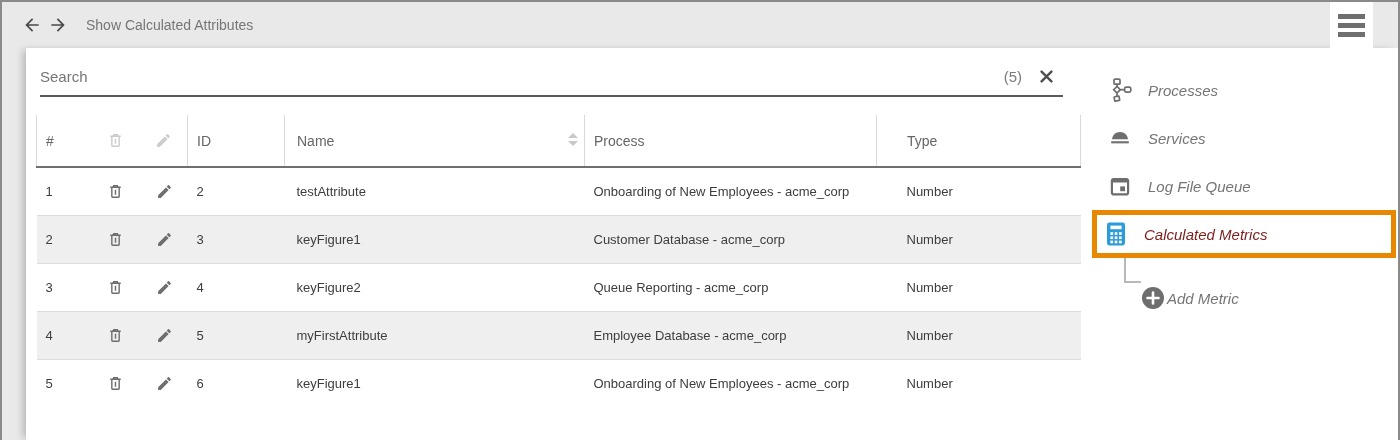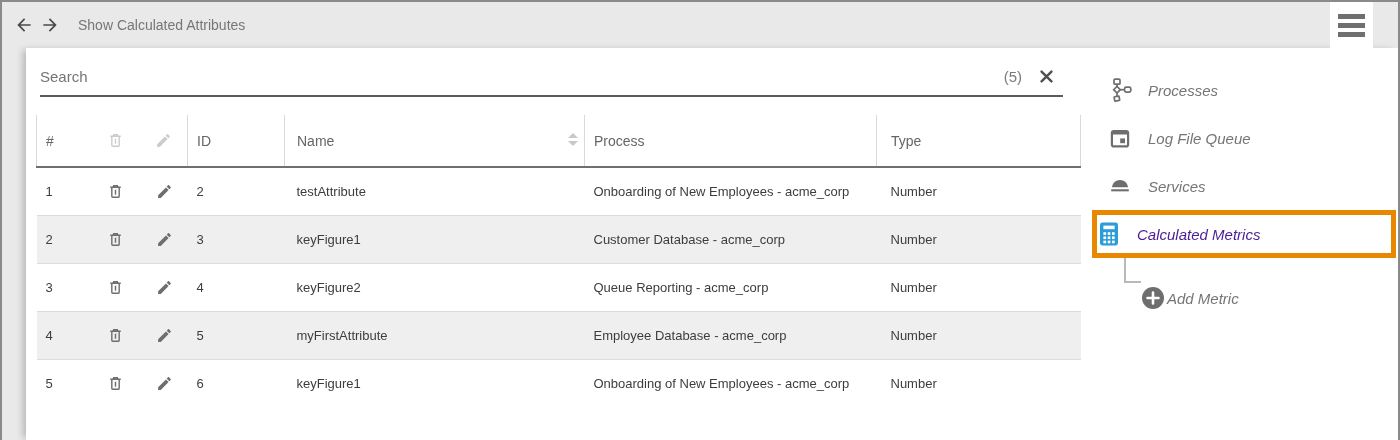--- a/index.html
+++ b/index.html
@@ -3,21 +3,21 @@
 <meta charset="utf-8">
 <style>
   * { margin:0; padding:0; box-sizing:border-box; }
   html,body { width:1400px; height:440px; overflow:hidden; background:#fff;
               font-family:"Liberation Sans", sans-serif; }
   .frame { position:relative; width:1400px; height:440px; background:#e9e9e9;
            border:2px solid #8a8a8a; border-bottom:none; overflow:hidden; }
 
   
   .topbar { position:absolute; left:0; top:0; right:0; height:46px;
-            display:flex; align-items:center; padding-left:12px; z-index:1; }
+            display:flex; align-items:center; padding-left:20px; z-index:1; }
   .nav-arrow { width:20px; height:20px; margin-right:6px; cursor:pointer; flex:none; }
   .nav-arrow svg { width:20px; height:20px; fill:#4a4a4a; display:block; }
   .topbar-title { color:#76767a; font-size:14px; margin-left:12px; }
 
   .menu-tab { position:absolute; left:1328px; top:0; width:43px; height:46px; background:#fff;
               display:flex; flex-direction:column; align-items:center; justify-content:center;
               gap:4px; cursor:pointer; z-index:3; }
   .menu-tab .bar { width:27px; height:5px; background:#6f6f6f; }
 
   
@@ -39,38 +39,38 @@
                border-collapse:collapse; table-layout:fixed; font-size:13px; color:#3d3d3d; }
   .grid thead th { height:52px; font-size:14px; color:#666; font-weight:normal;
                    text-align:left; border-bottom:2px solid #6f6f6f; }
   .grid th.v-left  { border-left:1px solid #d9d9d9; }
   .grid th.v-right { border-right:1px solid #d9d9d9; }
   .grid tbody tr { height:48px; }
   .grid tbody tr:nth-child(even) { background:#efefef; }
   .grid tbody tr + tr td { border-top:1px solid #dcdcdc; }
   .grid th, .grid td { padding-left:9px; overflow:hidden; white-space:nowrap; }
   .grid .col-name { padding-left:12px; }
-  .grid .col-type { padding-left:14px;margin-left:44px; }
+  .grid .col-type { padding-left:30px;margin-left:44px; }
   .grid .icon-cell { padding:0; text-align:center; }
   .icon-btn { display:inline-flex; align-items:center; justify-content:center;
               width:24px; height:24px; vertical-align:middle; cursor:pointer; }
   .icon-btn.disabled { cursor:default; }
   .th-flex { display:flex; justify-content:space-between; padding-right:6px; }
   .sort-icon { display:flex; flex-direction:column; gap:3px; align-items:center; }
   .tri-up { width:0; height:0; border-left:5px solid transparent;
             border-right:5px solid transparent; border-bottom:5px solid #c8c8c8; }
   .tri-down { width:0; height:0; border-left:5px solid transparent;
               border-right:5px solid transparent; border-top:5px solid #c8c8c8; }
 
   
   .sidebar { position:absolute; left:1066px; top:18px; width:306px; }
   .side-item { position:relative; height:48px; display:flex; align-items:center; gap:16px;
                padding-left:16px; color:#757575; font-size:15px; cursor:pointer;font-style:italic; }
   .side-item svg { width:24px; height:24px; flex:none; display:block; }
-  .side-item.active { border:5px solid #e78800; padding-left:0; color:#4c1d95;
+  .side-item.active { border:5px solid #e78800; padding-left:7px; color:#7f1d1d;
                       background:#fff; margin-right:2px; }
   .side-item.add { padding-left:49px; gap:2px;margin-top:16px; }
   .add-circle { width:21px; height:21px; flex:none; }
   .connector-v { position:absolute; left:32px; top:192px; width:2px; height:25px; background:#b9b9b9; }
   .connector-h { position:absolute; left:32px; top:215px; width:17px; height:2px; background:#b9b9b9; }
 </style>
 </head>
 <body>
 
 <div class="frame">
@@ -283,32 +283,32 @@
           <path d="M9 8.4l3.3 3.3L9 15l-3.3-3.3z"></path>
           <path d="M12.4 11.7h4"></path>
           <rect x="16.6" y="9.2" width="6.2" height="5" rx="1.6"></rect>
           <path d="M9 15.2v3"></path>
           <rect x="6.4" y="18.4" width="5" height="4.4" rx="0.6" transform="rotate(-10 8.9 20.6)"></rect>
         </svg>
         <span>Processes</span>
       </div>
       <div class="side-item">
         <svg viewBox="0 0 24 24">
+          <path d="M12 6C7.5 6 4.4 9.2 4 13.2h16C19.6 9.2 16.5 6 12 6z" fill="#6e6e6e"></path>
+          <path d="M3.2 16.3h17.6" stroke="#6e6e6e" stroke-width="2.1"></path>
+        </svg>
+        <span>Services</span>
+      </div>
+      <div class="side-item">
+        <svg viewBox="0 0 24 24">
           <rect x="3.9" y="5" width="16.2" height="15.4" rx="2" fill="none" stroke="#6e6e6e" stroke-width="2.2"></rect>
           <rect x="3.9" y="5" width="16.2" height="3.4" rx="1.2" fill="#6e6e6e"></rect>
           <rect x="12.2" y="12.4" width="4.8" height="4.8" fill="#6e6e6e"></rect>
         </svg>
         <span>Log File Queue</span>
-      </div>
-      <div class="side-item">
-        <svg viewBox="0 0 24 24">
-          <path d="M12 6C7.5 6 4.4 9.2 4 13.2h16C19.6 9.2 16.5 6 12 6z" fill="#6e6e6e"></path>
-          <path d="M3.2 16.3h17.6" stroke="#6e6e6e" stroke-width="2.1"></path>
-        </svg>
-        <span>Services</span>
       </div>
       <div class="side-item active">
         <svg viewBox="0 0 24 24">
           <rect x="3" y="0.5" width="18" height="23" rx="2.4" fill="#2b9cd8"></rect>
           <rect x="6.4" y="3.6" width="11.2" height="3.6" fill="#fff"></rect>
           <rect x="6.4" y="10.2" width="2.7" height="2.7" fill="#fff"></rect>
             <rect x="10.7" y="10.2" width="2.7" height="2.7" fill="#fff"></rect>
             <rect x="15" y="10.2" width="2.7" height="2.7" fill="#fff"></rect>
           <rect x="6.4" y="14.4" width="2.7" height="2.7" fill="#fff"></rect>
             <rect x="10.7" y="14.4" width="2.7" height="2.7" fill="#fff"></rect>

